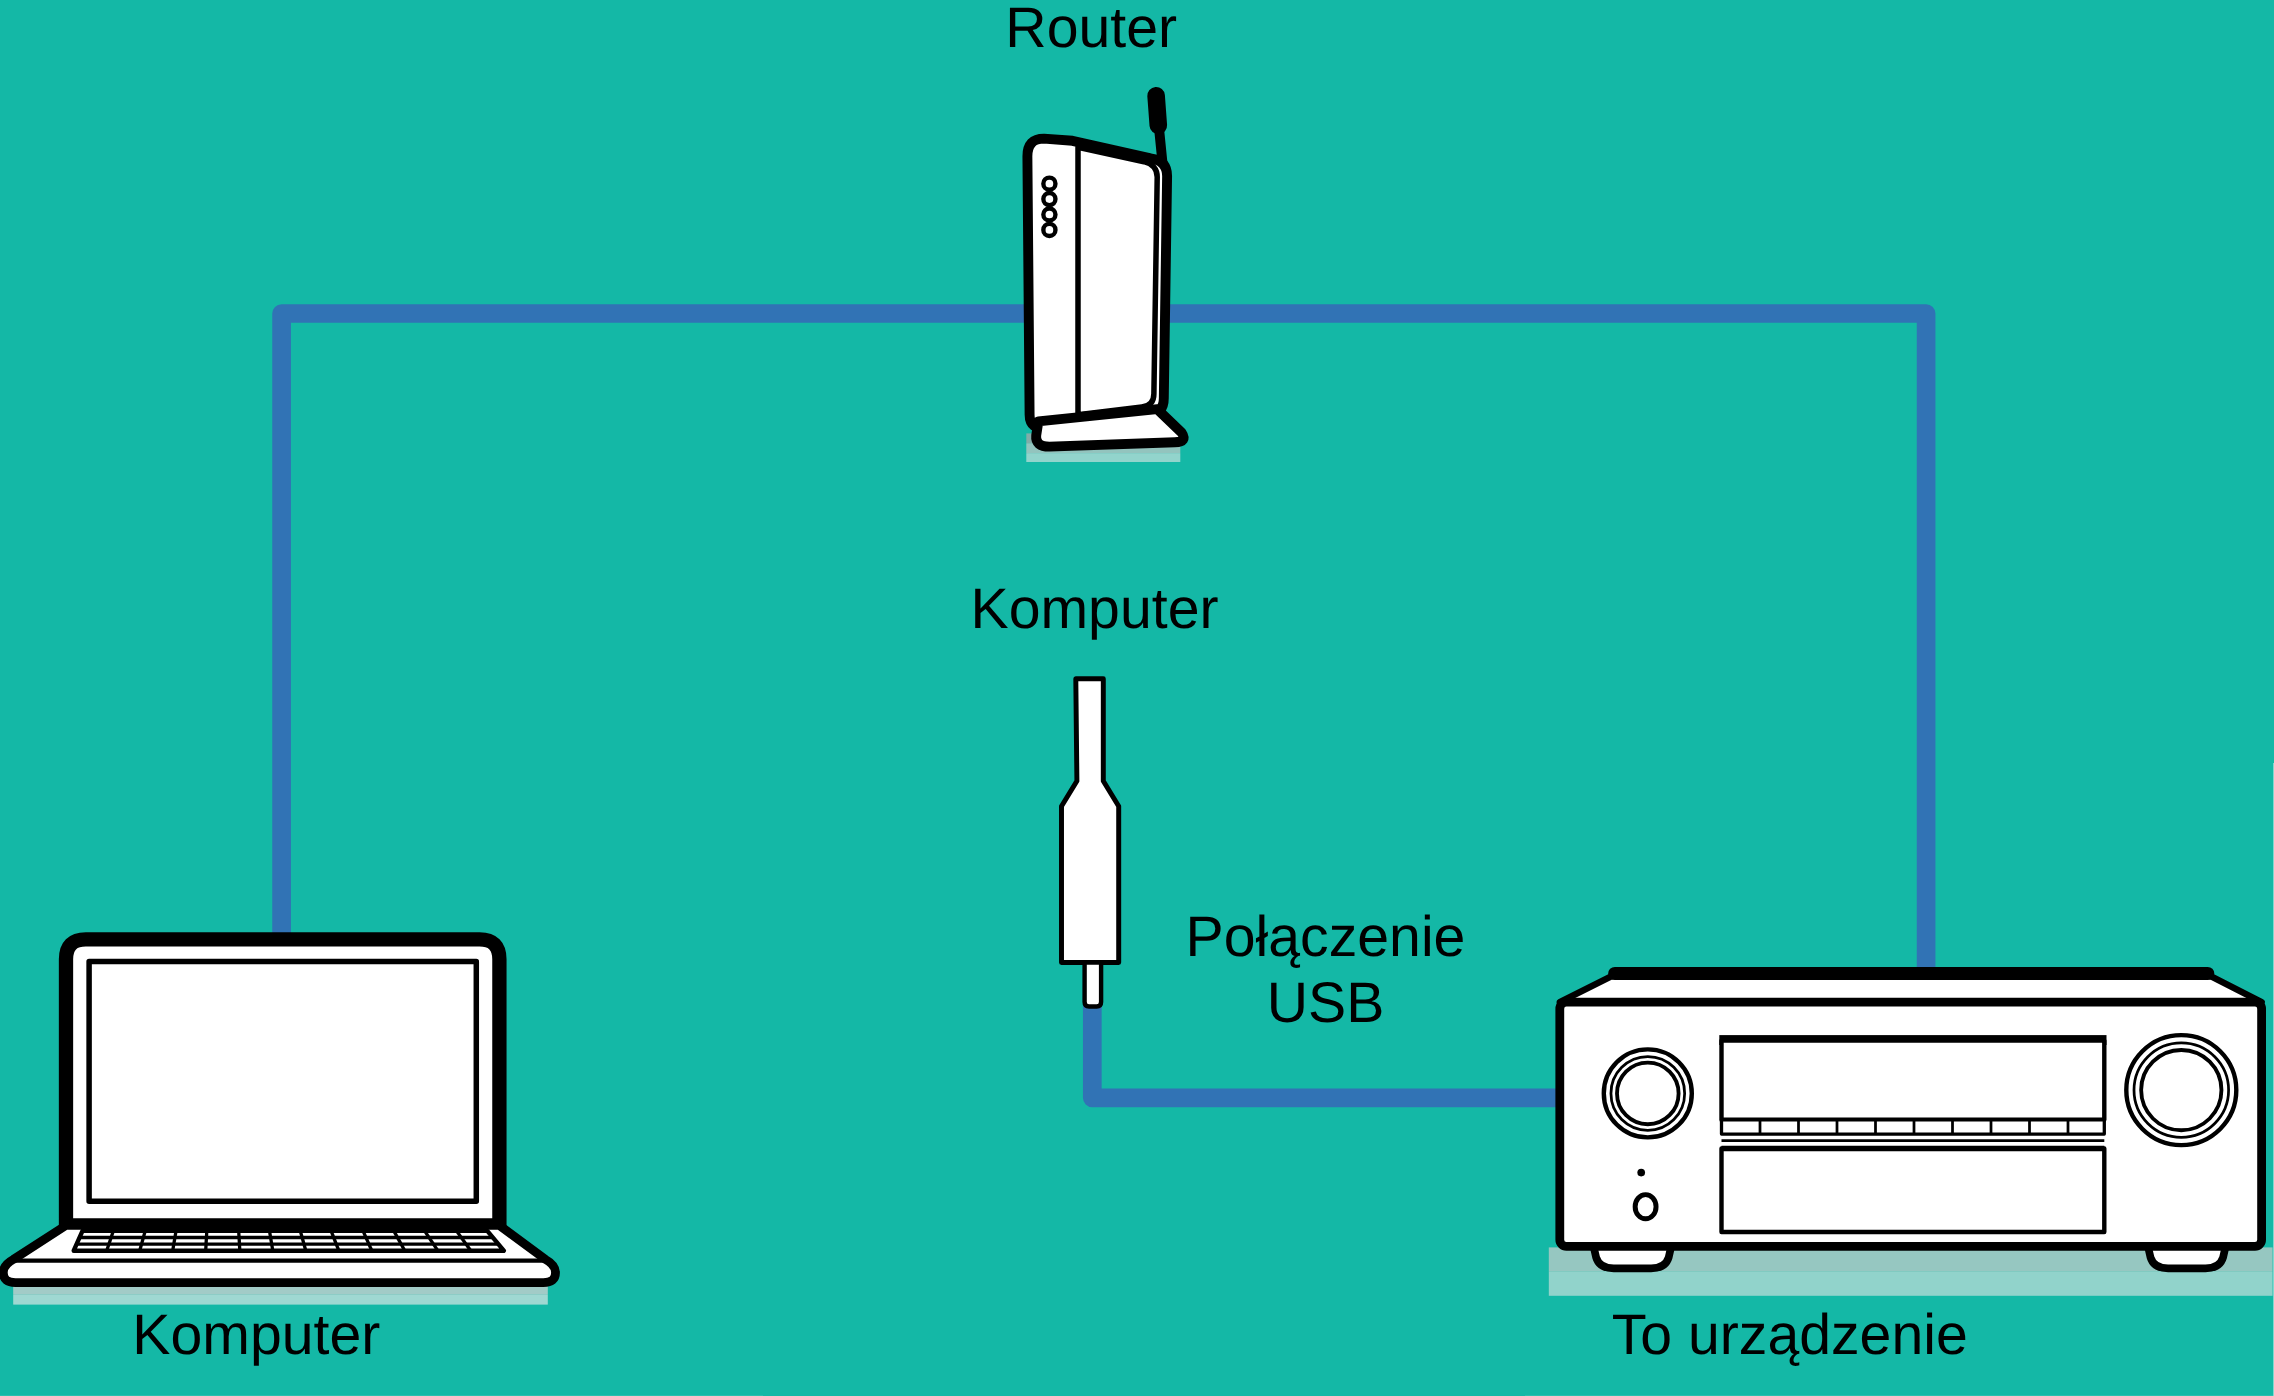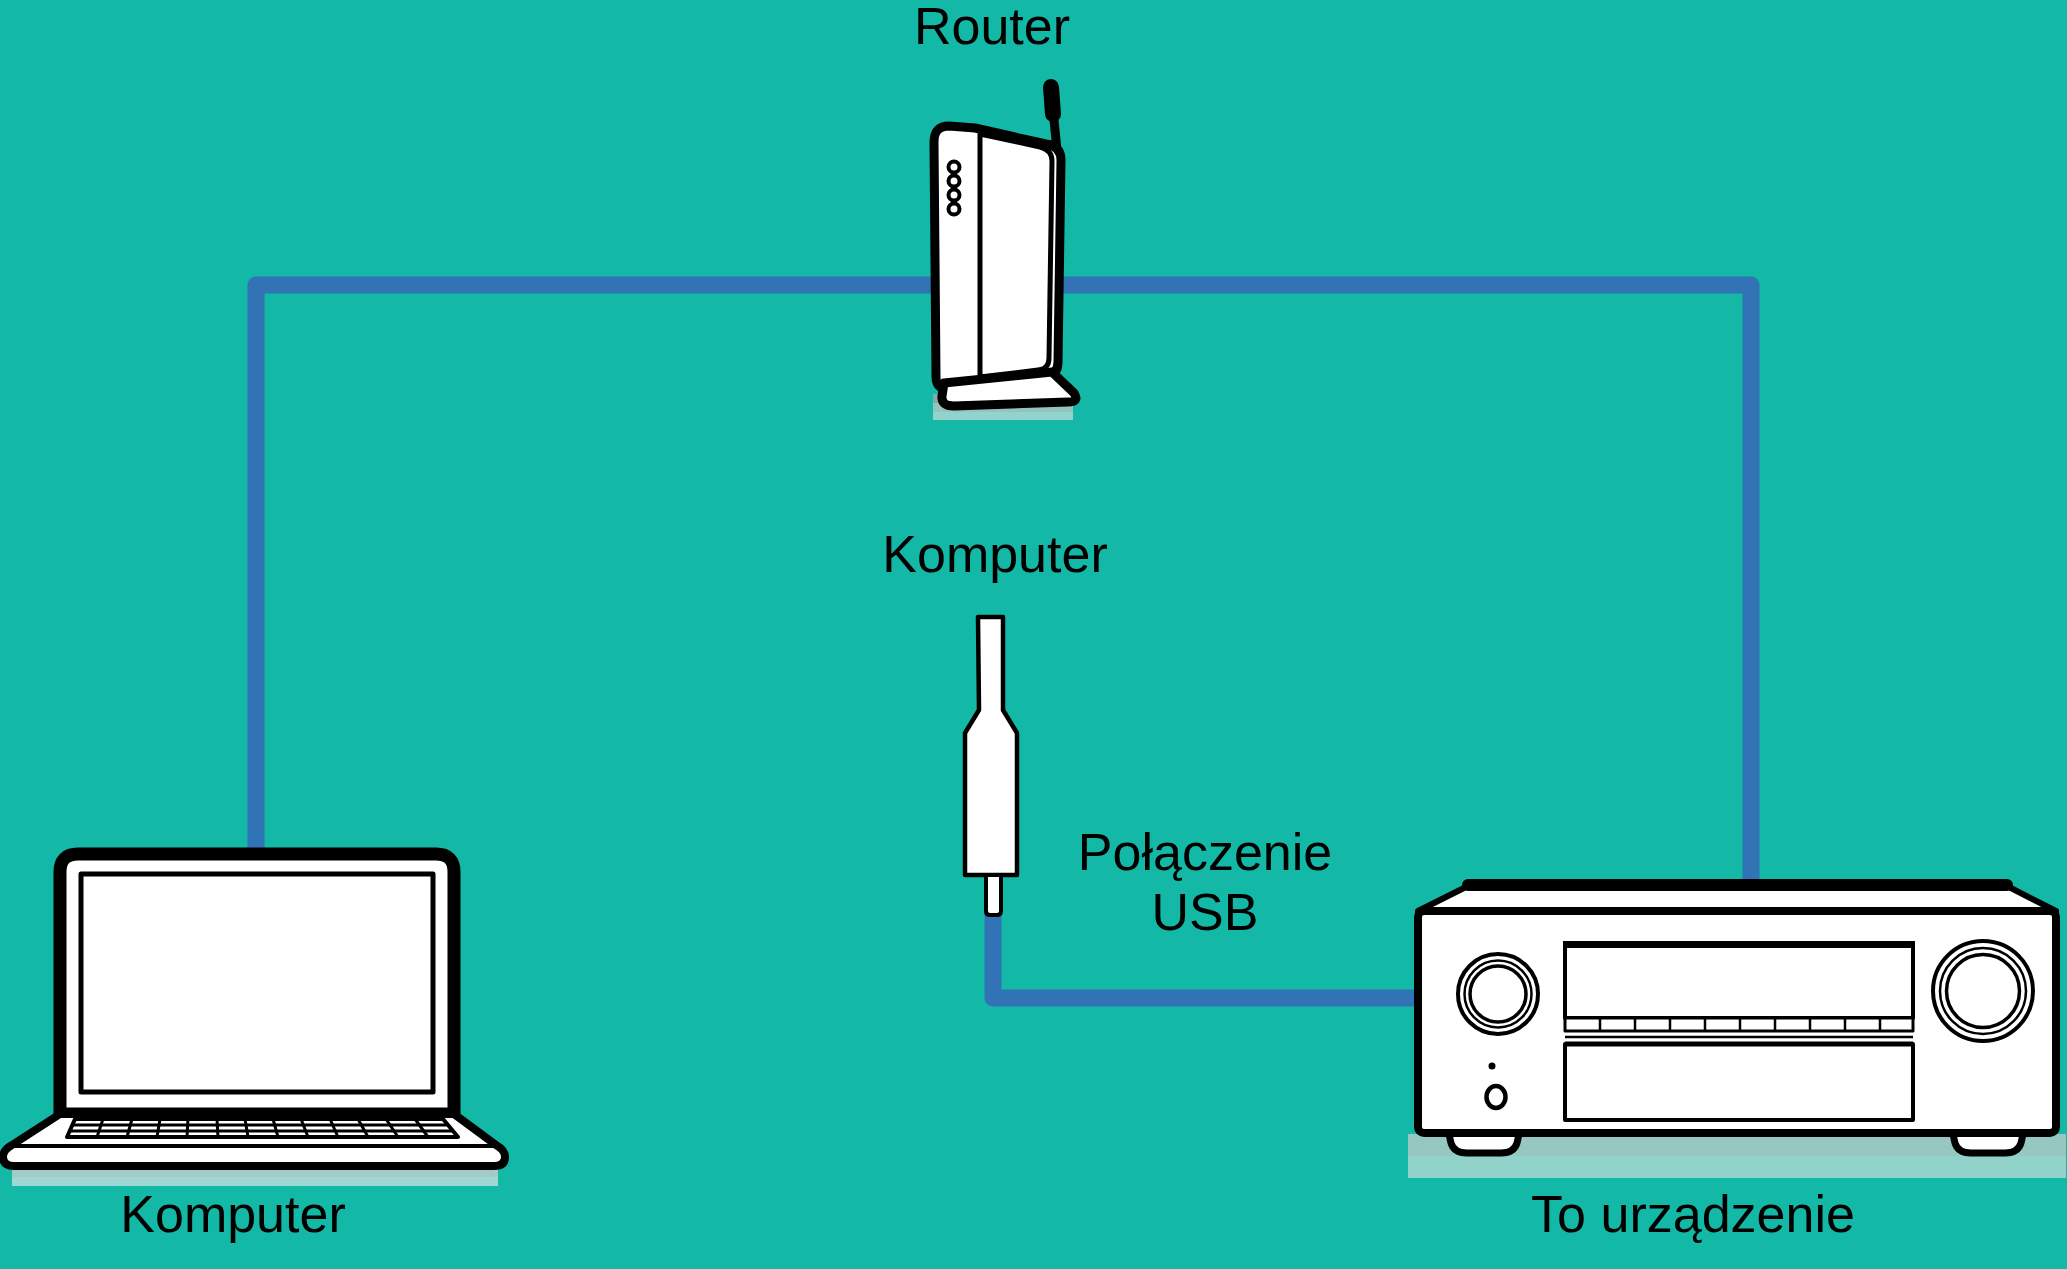--- a/index.html
+++ b/index.html
@@ -147,15 +147,15 @@
 
   <div class="label" style="left:995px;top:524px;">Komputer</div>
 
   <div class="label" style="left:1205px;top:822px;">
     <span style="display:block;">Połączenie</span>
     <span style="display:block;">USB</span>
   </div>
 
   <div class="label" style="left:233px;top:1184px;text-align:center;">Komputer</div>
 
-  <div class="label" style="left:1693px;top:1184px;">To urządzenie</div>
+  <div class="label" style="left:1627px;top:1184px;">To urządzenie</div>
 
 </div>
 
 </body></html>

